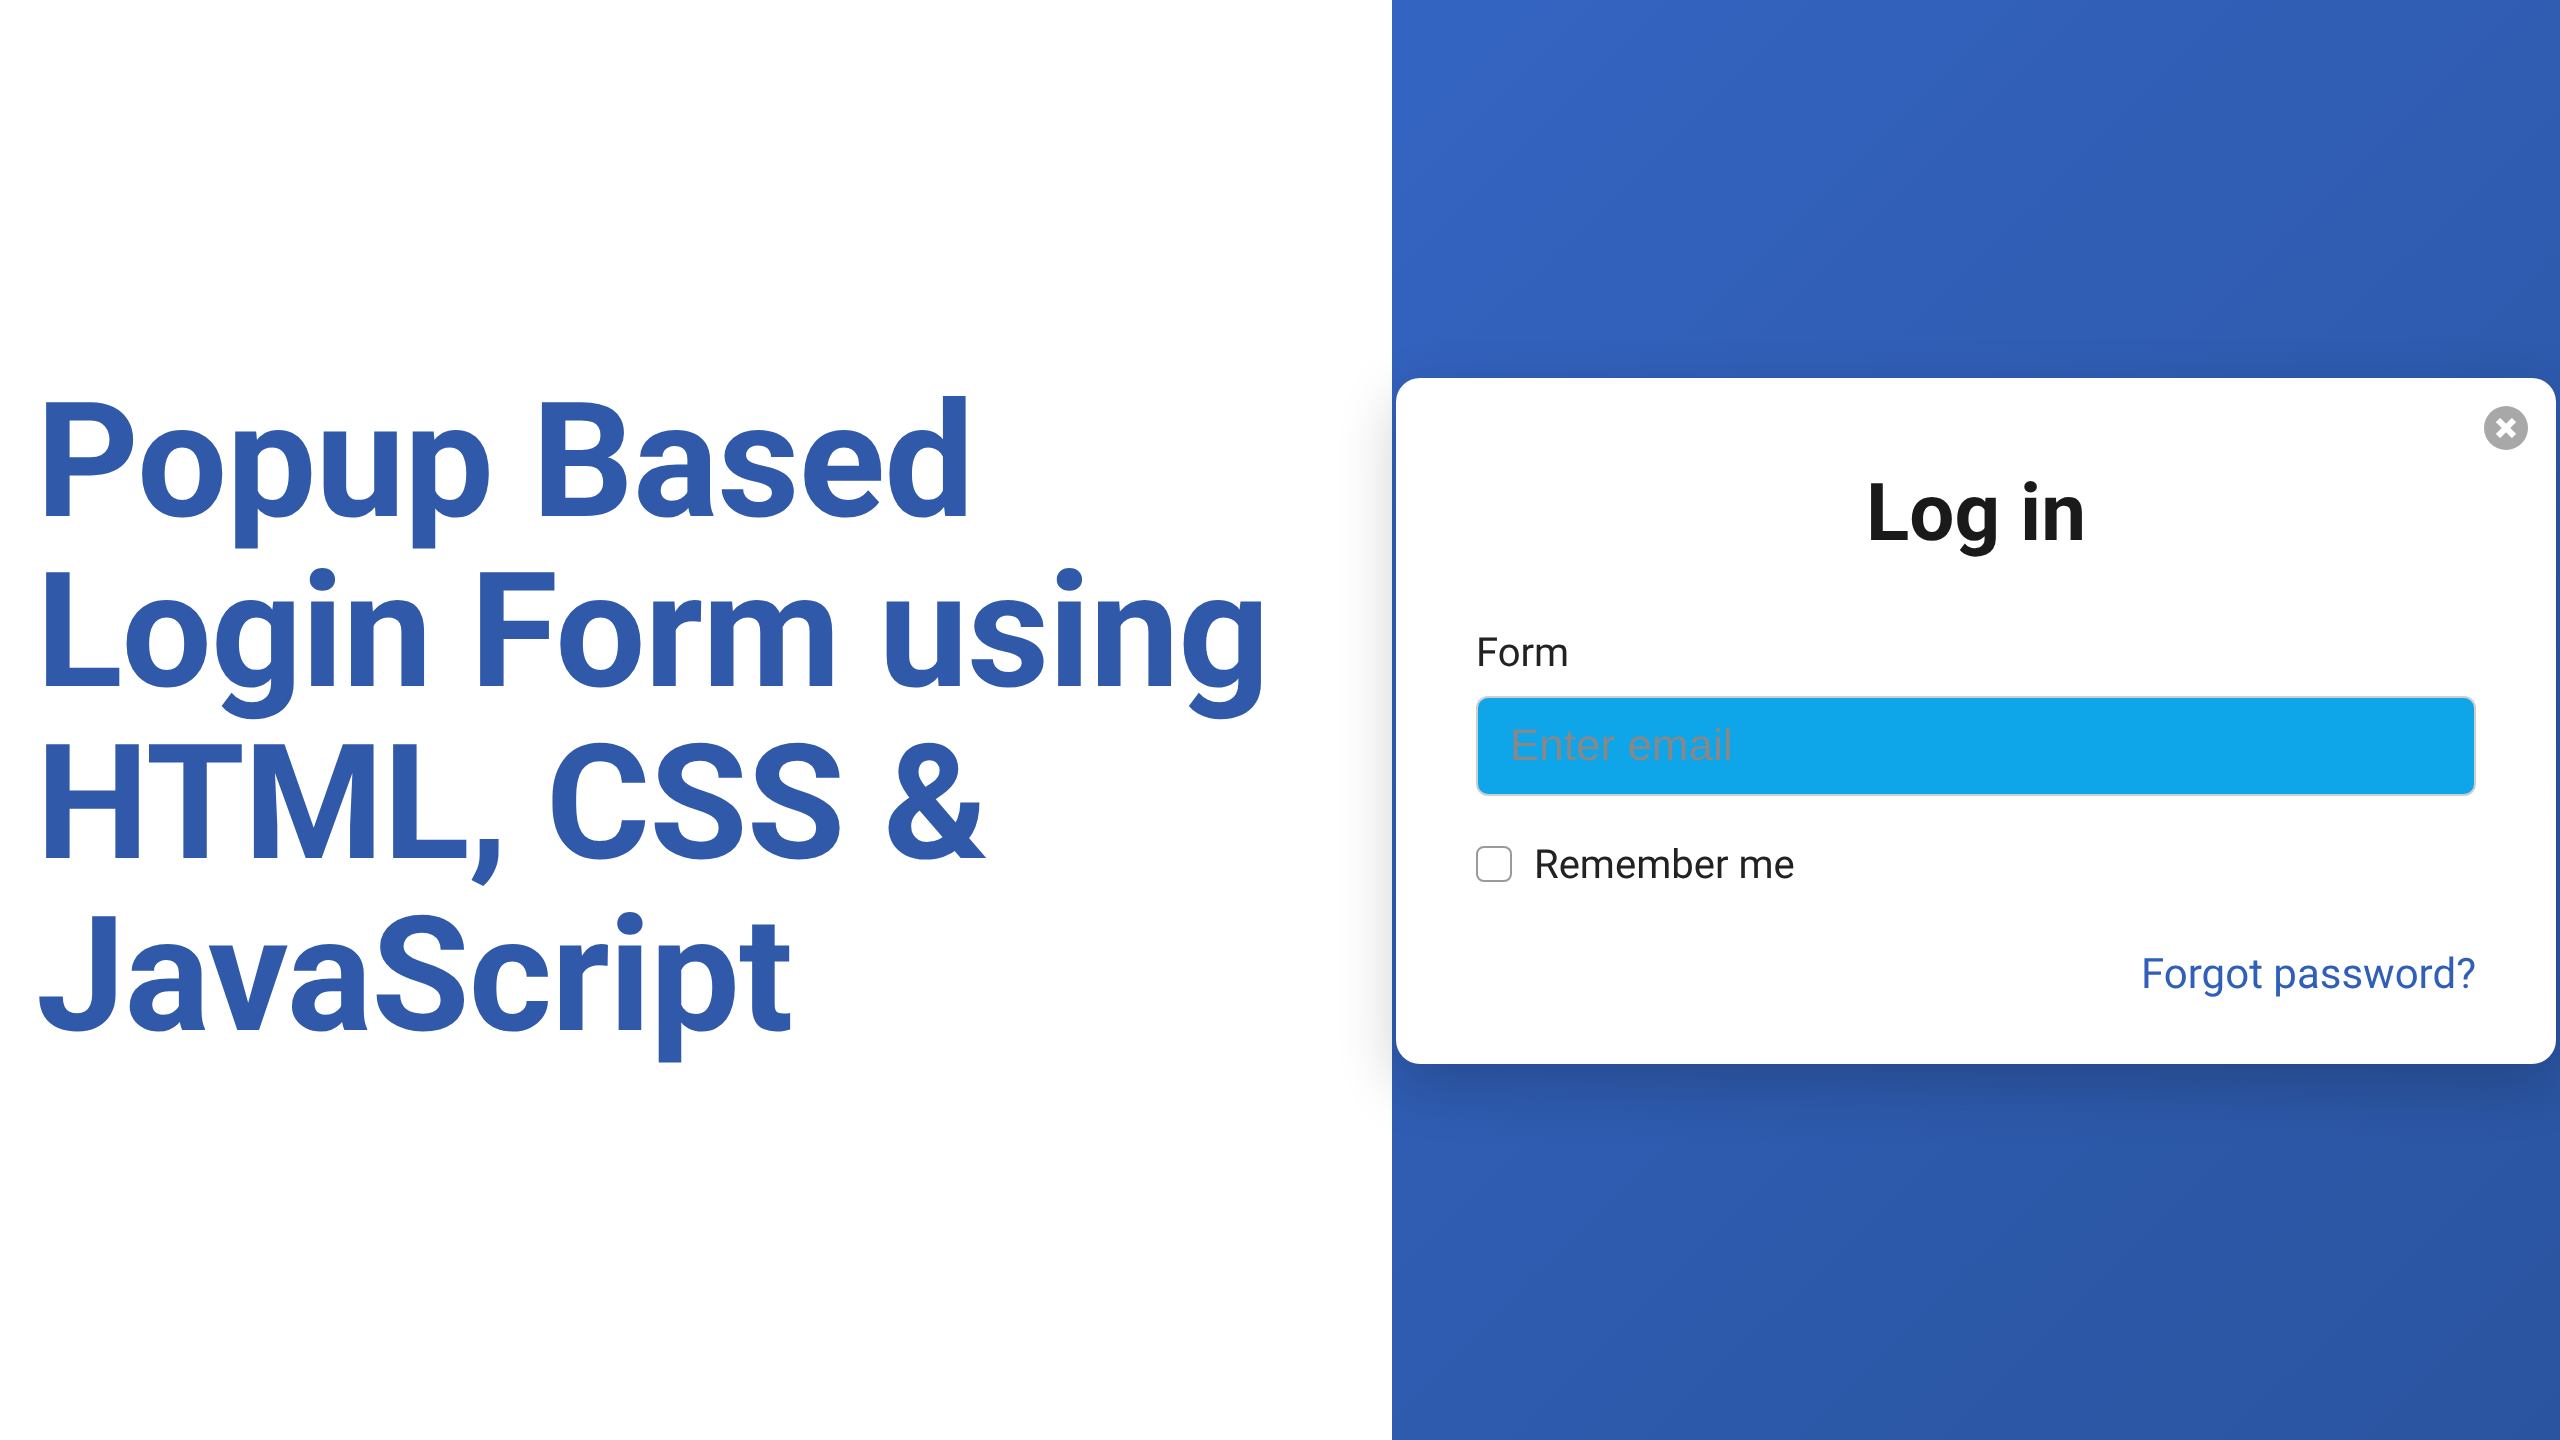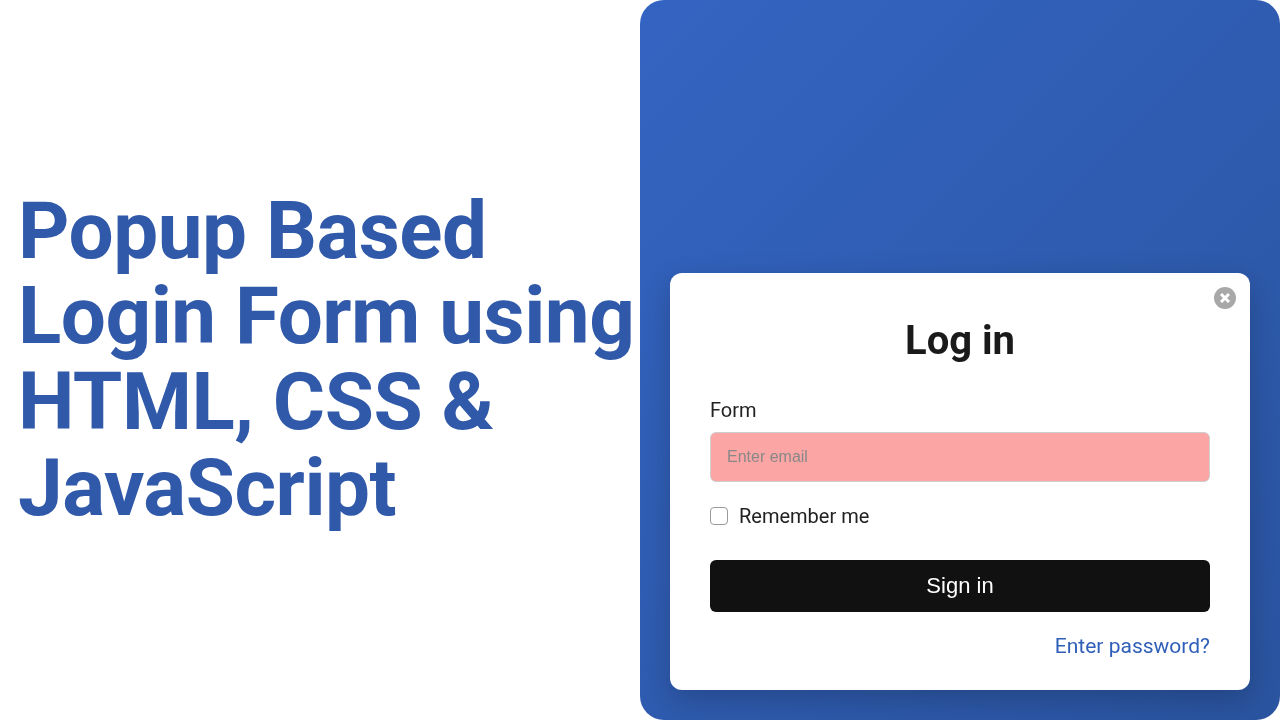--- a/index.html
+++ b/index.html
@@ -27,24 +27,22 @@
       font-weight: 700;
       color: #3059a9;
       line-height: 1.07;
       letter-spacing: -0.5px;
     }
     .right-panel {
       flex: 1;
       height: 100%;
       background: linear-gradient(135deg, #3464c2 0%, #2a549f 100%);
       display: flex;
-      align-items: flex-end;
+      align-items: center;
       justify-content: center;
-      padding: 30px;
-      border-radius: 24px;
     }
     .login-card {
       width: 580px;
       background: #ffffff;
       border-radius: 12px;
       padding: 40px 40px 32px 40px;
       position: relative;
       box-shadow: 0 10px 30px rgba(0,0,0,0.2);
     }
     .close-btn {
@@ -82,24 +80,24 @@
       display: block;
       font-size: 20px;
       color: #222;
       margin-bottom: 10px;
       font-weight: 400;
     }
     .form-input {
       width: 100%;
       height: 50px;
       padding: 0 16px;
-      font-size: 16px;
+      font-size: 22px;
       border: 1px solid #cfcfcf;
       border-radius: 6px;
-      background: #fca5a5;
+      background: #0ea5e9;
       color: #333;
       outline: none;
     }
     .form-input::placeholder {
       color: #888;
     }
     .checkbox-row {
       display: flex;
       align-items: center;
       gap: 11px;
@@ -162,17 +160,16 @@
       <label class="form-label">Form</label>
       <input type="email" class="form-input" placeholder="Enter email" style="">
     </div>
 
 
     <div class="checkbox-row">
       <input type="checkbox" class="checkbox-input" style="">
       <span class="checkbox-label">Remember me</span>
     </div>
 
-    <button class="signin-btn">Sign in</button>
 
-    <a class="forgot-link">Enter password?</a>
+    <a class="forgot-link">Forgot password?</a>
   </div>
 </div>
 
 </body></html>

